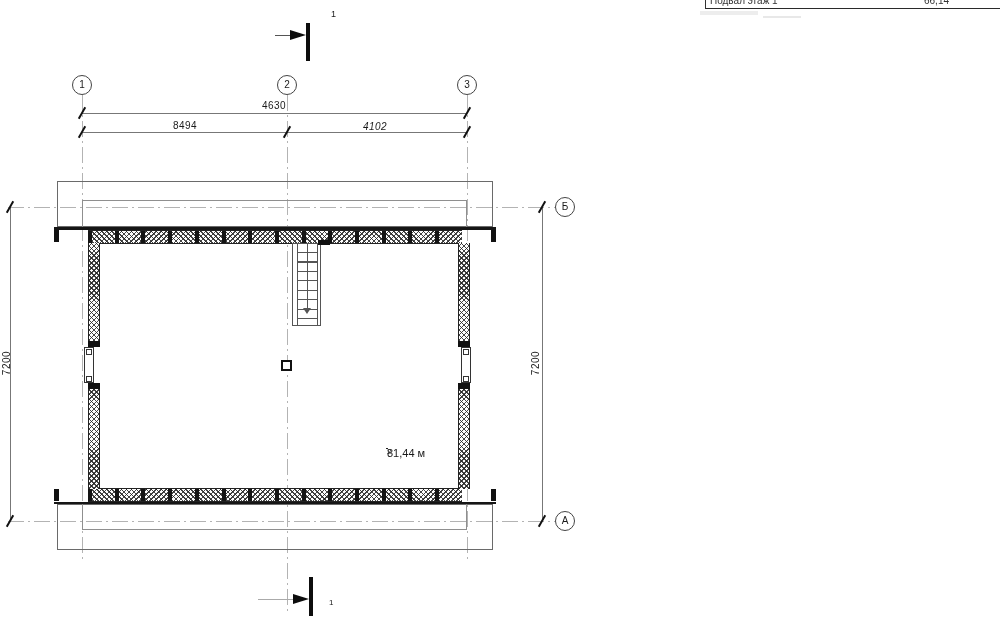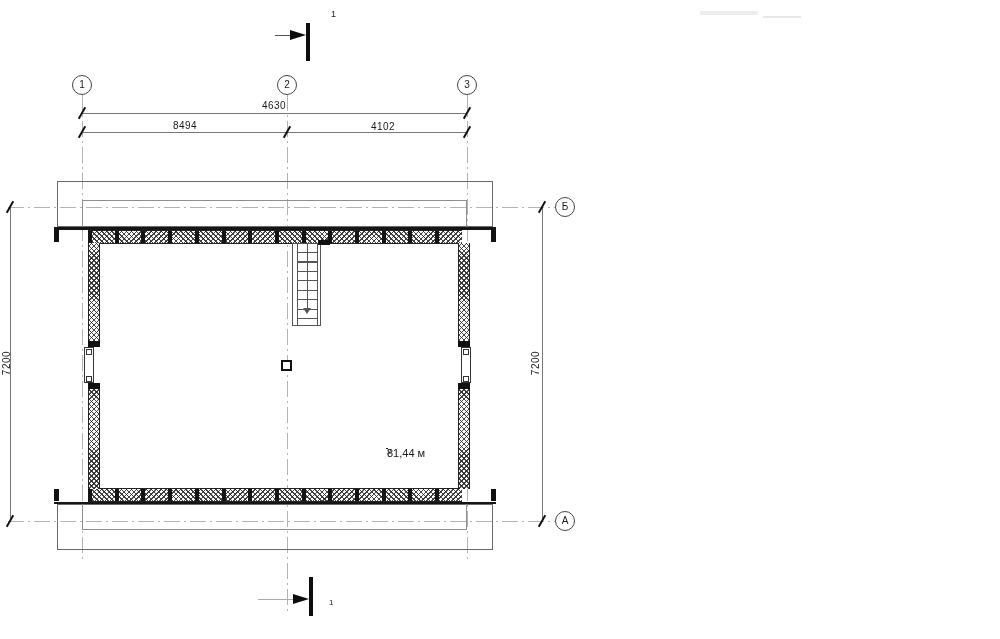--- a/index.html
+++ b/index.html
@@ -121,21 +121,21 @@
   <div class="hline" style="left:82px;top:113px;width:385px;"></div>
   <div class="tick" style="left:82px;top:113px;"></div>
   <div class="tick" style="left:467px;top:113px;"></div>
   <div class="dim-label" style="left:244px;top:100px;">4630</div>
 
   <div class="hline" style="left:82px;top:131.5px;width:385px;"></div>
   <div class="tick" style="left:82px;top:131.5px;"></div>
   <div class="tick" style="left:287px;top:131.5px;"></div>
   <div class="tick" style="left:467px;top:131.5px;"></div>
   <div class="dim-label" style="left:155px;top:120px;">8494</div>
-  <div class="dim-label" style="left:353px;top:121px;">4102</div>
+  <div class="dim-label" style="left:345px;top:121px;font-style:italic;">4102</div>
 
   <div class="vline" style="left:10px;top:207px;height:314px;"></div>
   <div class="tick" style="left:10px;top:207px;"></div>
   <div class="tick" style="left:10px;top:521px;"></div>
   <div class="dim-label rot" style="left:-23px;top:357px;">7200</div>
 
   <div class="vline" style="left:542px;top:207px;height:314px;"></div>
   <div class="tick" style="left:542px;top:207px;"></div>
   <div class="tick" style="left:542px;top:521px;"></div>
   <div class="dim-label rot" style="left:506px;top:357px;">7200</div>
@@ -149,16 +149,20 @@
   <div class="hline" style="left:275px;top:35px;width:28px;background:#555;"></div>
   <div class="sec-arrow" style="left:290px;top:30px;"></div>
   <div class="sec-bar" style="left:306px;top:23px;height:38px;"></div>
   <div class="sec-label" style="left:331px;top:9px;">1</div>
 
   <div class="hline" style="left:258px;top:599px;width:40px;background:#aaa;"></div>
   <div class="sec-arrow" style="left:293px;top:594px;"></div>
   <div class="sec-bar" style="left:309px;top:577px;height:39px;"></div>
   <div class="sec-label" style="left:329px;top:598px;font-size:8px;">1</div>
 
+  <div class="htable">
+    <span style="left:4px;">Подвал этаж 1</span>
+    <span style="left:218px;">66,14</span>
+  </div>
   <div class="ghost" style="left:700px;top:11px;width:58px;height:4px;opacity:.55;"></div>
   <div class="ghost" style="left:763px;top:16px;width:38px;height:1.5px;opacity:.7;"></div>
 
 </div>
 
 </body></html>

